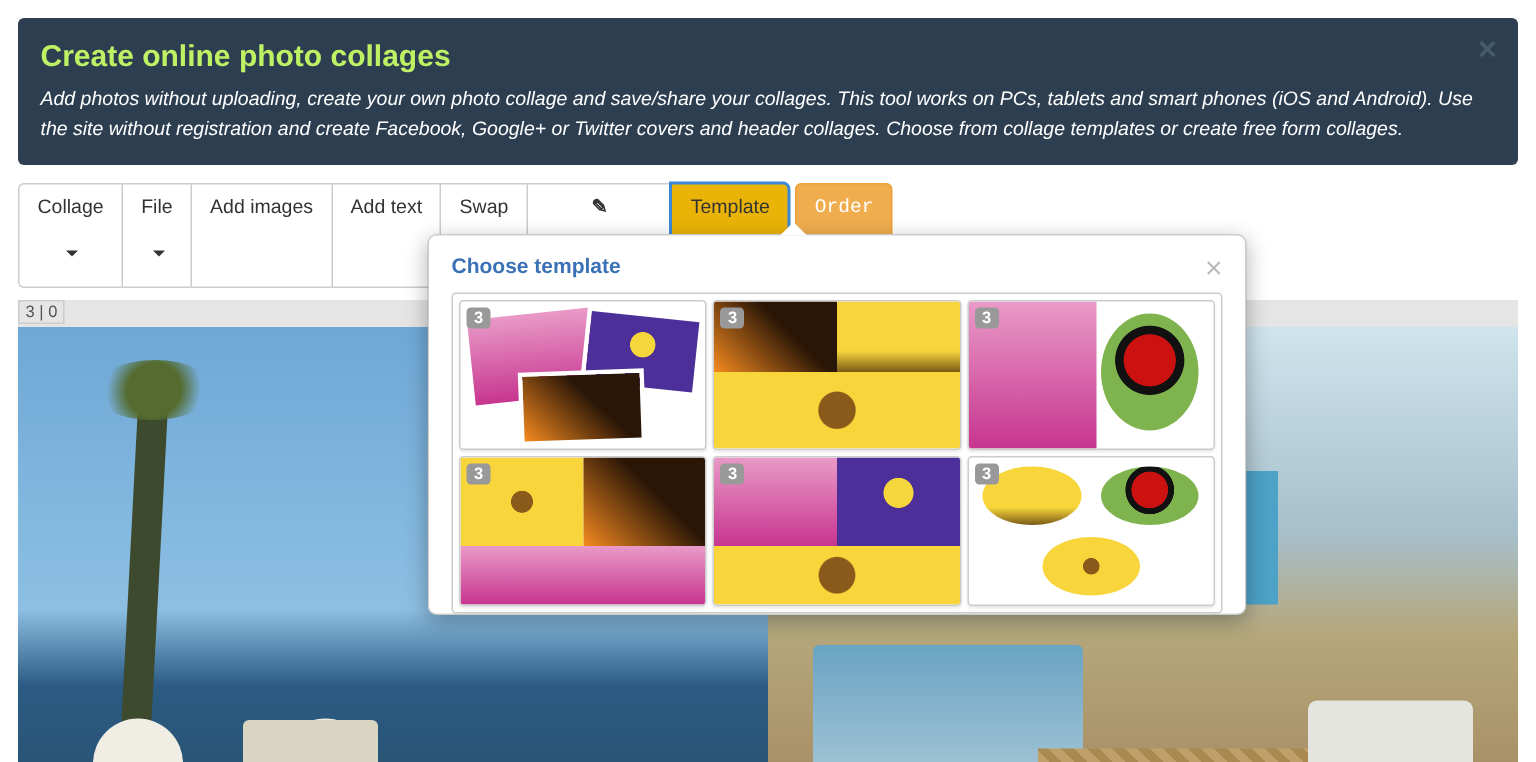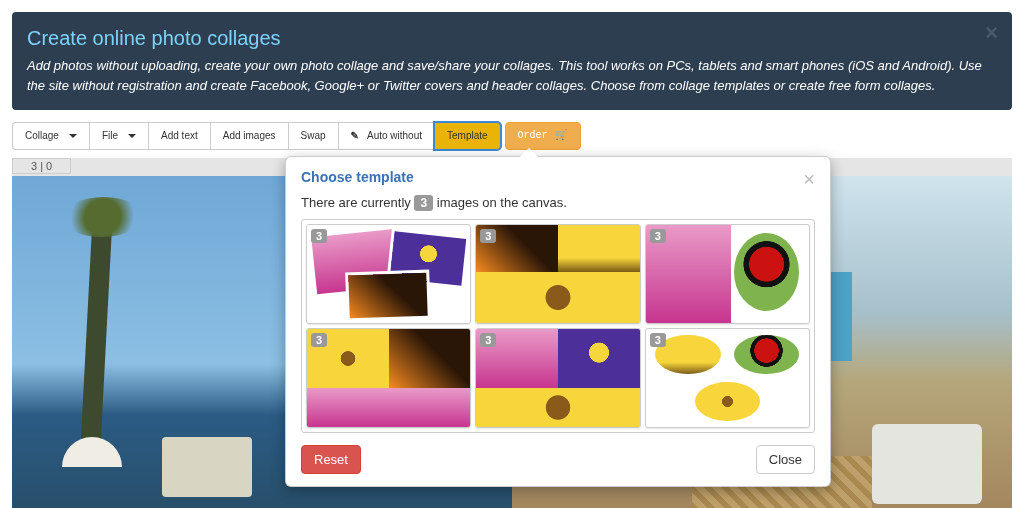--- a/index.html
+++ b/index.html
@@ -14,23 +14,23 @@
     position: relative;
   }
   .alert-banner {
     background: #2c3e50;
     border-radius: 4px;
     margin: 12px;
     padding: 15px;
     position: relative;
   }
   .alert-banner h3 {
-    color: #7dd3fc;
+    color: #bef264;
     font-size: 20px;
-    font-weight: 400;
+    font-weight: 700;
     margin-bottom: 6px;
   }
   .alert-banner p {
     color: #fff;
     font-size: 13px;
     line-height: 1.5;
     font-style: italic;
   }
   .alert-close {
     position: absolute;
@@ -46,26 +46,27 @@
     margin: 0 12px 8px 12px;
     display: flex;
     gap: 0;
   }
   .btn-group { display: flex; margin-right: 4px; }
   .btn {
     background: #fff;
     border: 1px solid #ccc;
     color: #333;
     padding: 6px 12px;
-    font-size: 10px;
+    font-size: 13px;
     line-height: 1.4;
     cursor: pointer;
     display: inline-flex;
     align-items: center;
-    gap: 8px;
+    gap: 20px;
+    flex-direction: column;
   }
   .btn-group .btn:not(:last-child) { border-right: none; }
   .btn-group .btn:first-child { border-radius: 4px 0 0 4px; }
   .btn-group .btn:last-child { border-radius: 0 4px 4px 0; }
   .btn:only-child, .btn.single { border-radius: 4px; }
   .btn.active {
     background: #eab308;
     border-color: #3b89d6;
     box-shadow: 0 0 0 1px #3b89d6;
   }
@@ -115,21 +116,21 @@
   .chair{position:absolute;bottom:6%;width:90px;height:60px;background:#d8d6c2;left:30%;border-radius:4px;}
   .chair2{position:absolute;bottom:4%;width:110px;height:80px;background:#e5e5df;right:6%;border-radius:6px;}
   .pool{position:absolute;top:28%;right:32%;width:48%;height:26%;background:#4ca2c7;}
   .towel{position:absolute;bottom:10%;left:6%;width:36%;height:28%;background:linear-gradient(#6aa4c4,#a8c8d6);border-radius:4px;}
   .wicker{position:absolute;bottom:0;left:36%;width:36%;height:18%;background:repeating-linear-gradient(45deg,#bfa06a,#bfa06a 6px,#a98950 6px,#a98950 12px);}
   .canvas-badge {
     position: absolute;
     top: 0; left: 0;
     background: #e5e5e5;
     border: 1px solid #ccc;
-    padding: 1px 18px;
+    padding: 1px 4px;
     font-size: 11px;
     color: #555;
   }
   
   .modal {
     position: absolute;
     top: 156px;
     left: 285px;
     width: 546px;
     background: #fff;
@@ -231,22 +232,22 @@
 <div class="toolbar">
   <div class="btn-group">
     <button class="btn">
       <span>Collage</span>
       <span class="caret"></span>
     </button>
     <button class="btn">
       <span>File</span>
       <span class="caret"></span>
     </button>
+    <button class="btn">Add images</button>
     <button class="btn">Add text</button>
-    <button class="btn">Add images</button>
     <button class="btn">Swap</button>
     <button class="btn">
       <span class="wand-icon">✎</span>
       <span>Auto without</span>
     </button>
     <button class="btn active">Template</button>
   </div>
   <button class="btn btn-warning single">
     <span>Order</span>
     <span class="cart-icon">🛒</span>
@@ -269,25 +270,20 @@
       <div class="wicker"></div>
     </div>
   </div>
 </div>
 
 <div class="modal">
   <div class="modal-head">
     <span class="modal-title">Choose template</span>
     <span class="modal-close">×</span>
   </div>
-  <div class="modal-sub">
-    <span>There are currently</span>
-    <span class="count-badge">3</span>
-    <span>images on the canvas.</span>
-  </div>
   <div class="templates">
     <div class="tmpl tmpl1">
       <span class="badge3">3</span>
       <div class="p a pink"></div>
         <div class="p b purple"></div>
         <div class="p c orange"></div>
     </div>
     <div class="tmpl tmpl2">
       <span class="badge3">3</span>
       <div class="p a orange"></div>
@@ -311,17 +307,13 @@
         <div class="p b purple"></div>
         <div class="p c yellow"></div>
     </div>
     <div class="tmpl tmpl6">
       <span class="badge3">3</span>
       <div class="p a bee"></div>
         <div class="p b lady"></div>
         <div class="p c yellow"></div>
     </div>
   </div>
-  <div class="modal-foot">
-    <button class="btn-danger">Reset</button>
-    <button class="btn-default">Close</button>
-  </div>
 </div>
 
 </body></html>

